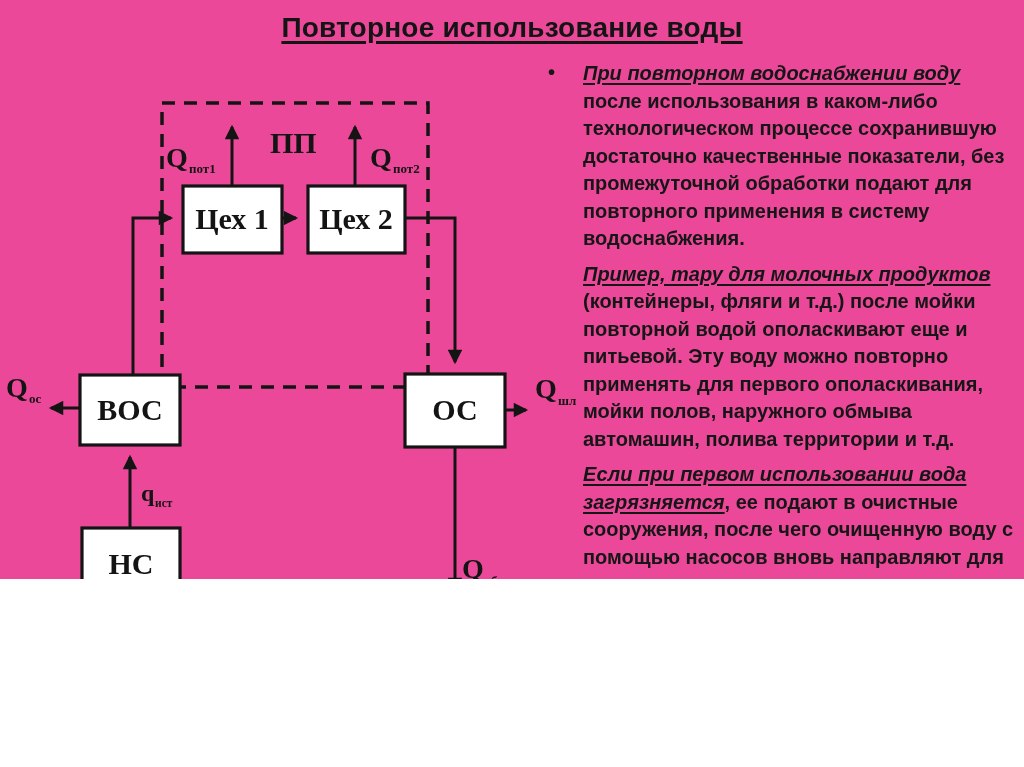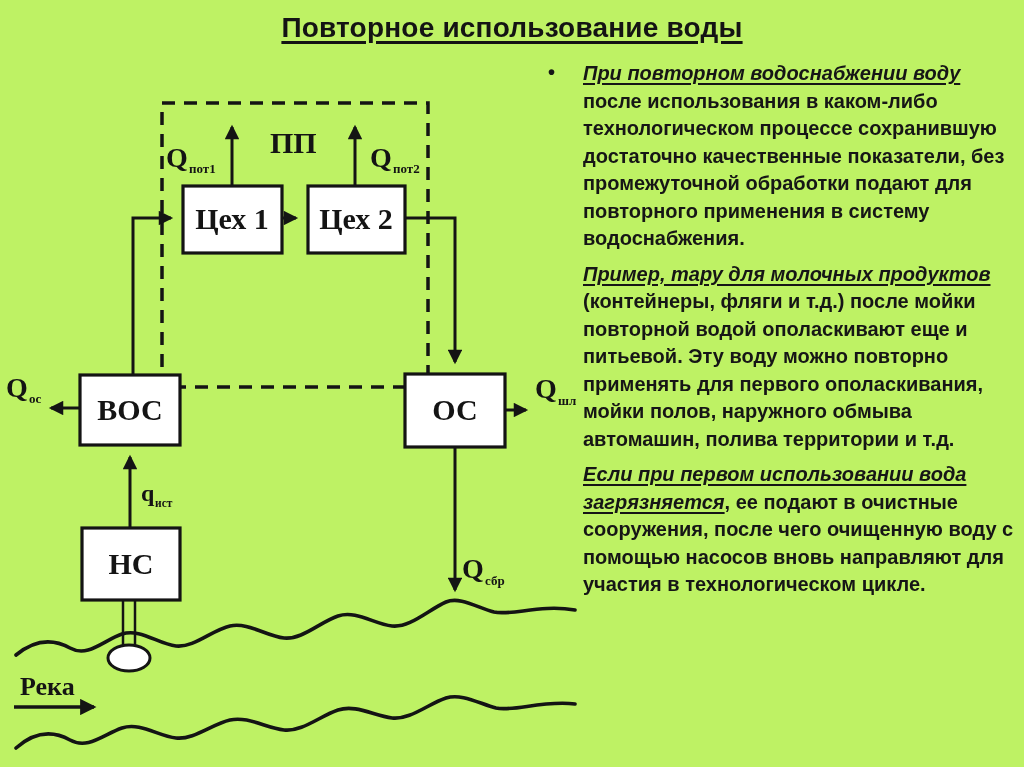--- a/index.html
+++ b/index.html
@@ -1,16 +1,16 @@
 <!DOCTYPE html>
 <html><head>
 <meta charset="utf-8">
 <style>
   html,body{margin:0;padding:0;background:#fff;}
-  .slide{position:relative;width:1024px;height:767px;background:#bef264;overflow:hidden;
+  .slide{position:relative;width:1024px;height:579px;background:#ec4899;overflow:hidden;
          font-family:"Liberation Sans",sans-serif;color:#141414;}
   .title{position:absolute;top:12px;left:0;width:100%;text-align:center;
          font-weight:700;font-size:28px;letter-spacing:0.2px;
          text-decoration:underline;text-decoration-thickness:2.5px;text-underline-offset:4px;}
   .diagram{position:absolute;left:0;top:0;}
   .diagram text{font-family:"Liberation Serif",serif;fill:#141414;}
   .boxlab{font-size:30px;font-weight:700;}
   .qmain{font-size:28px;font-weight:700;}
   .qsub{font-size:13px;font-weight:700;}
   .textcol{position:absolute;left:545px;top:60px;width:474px;}

